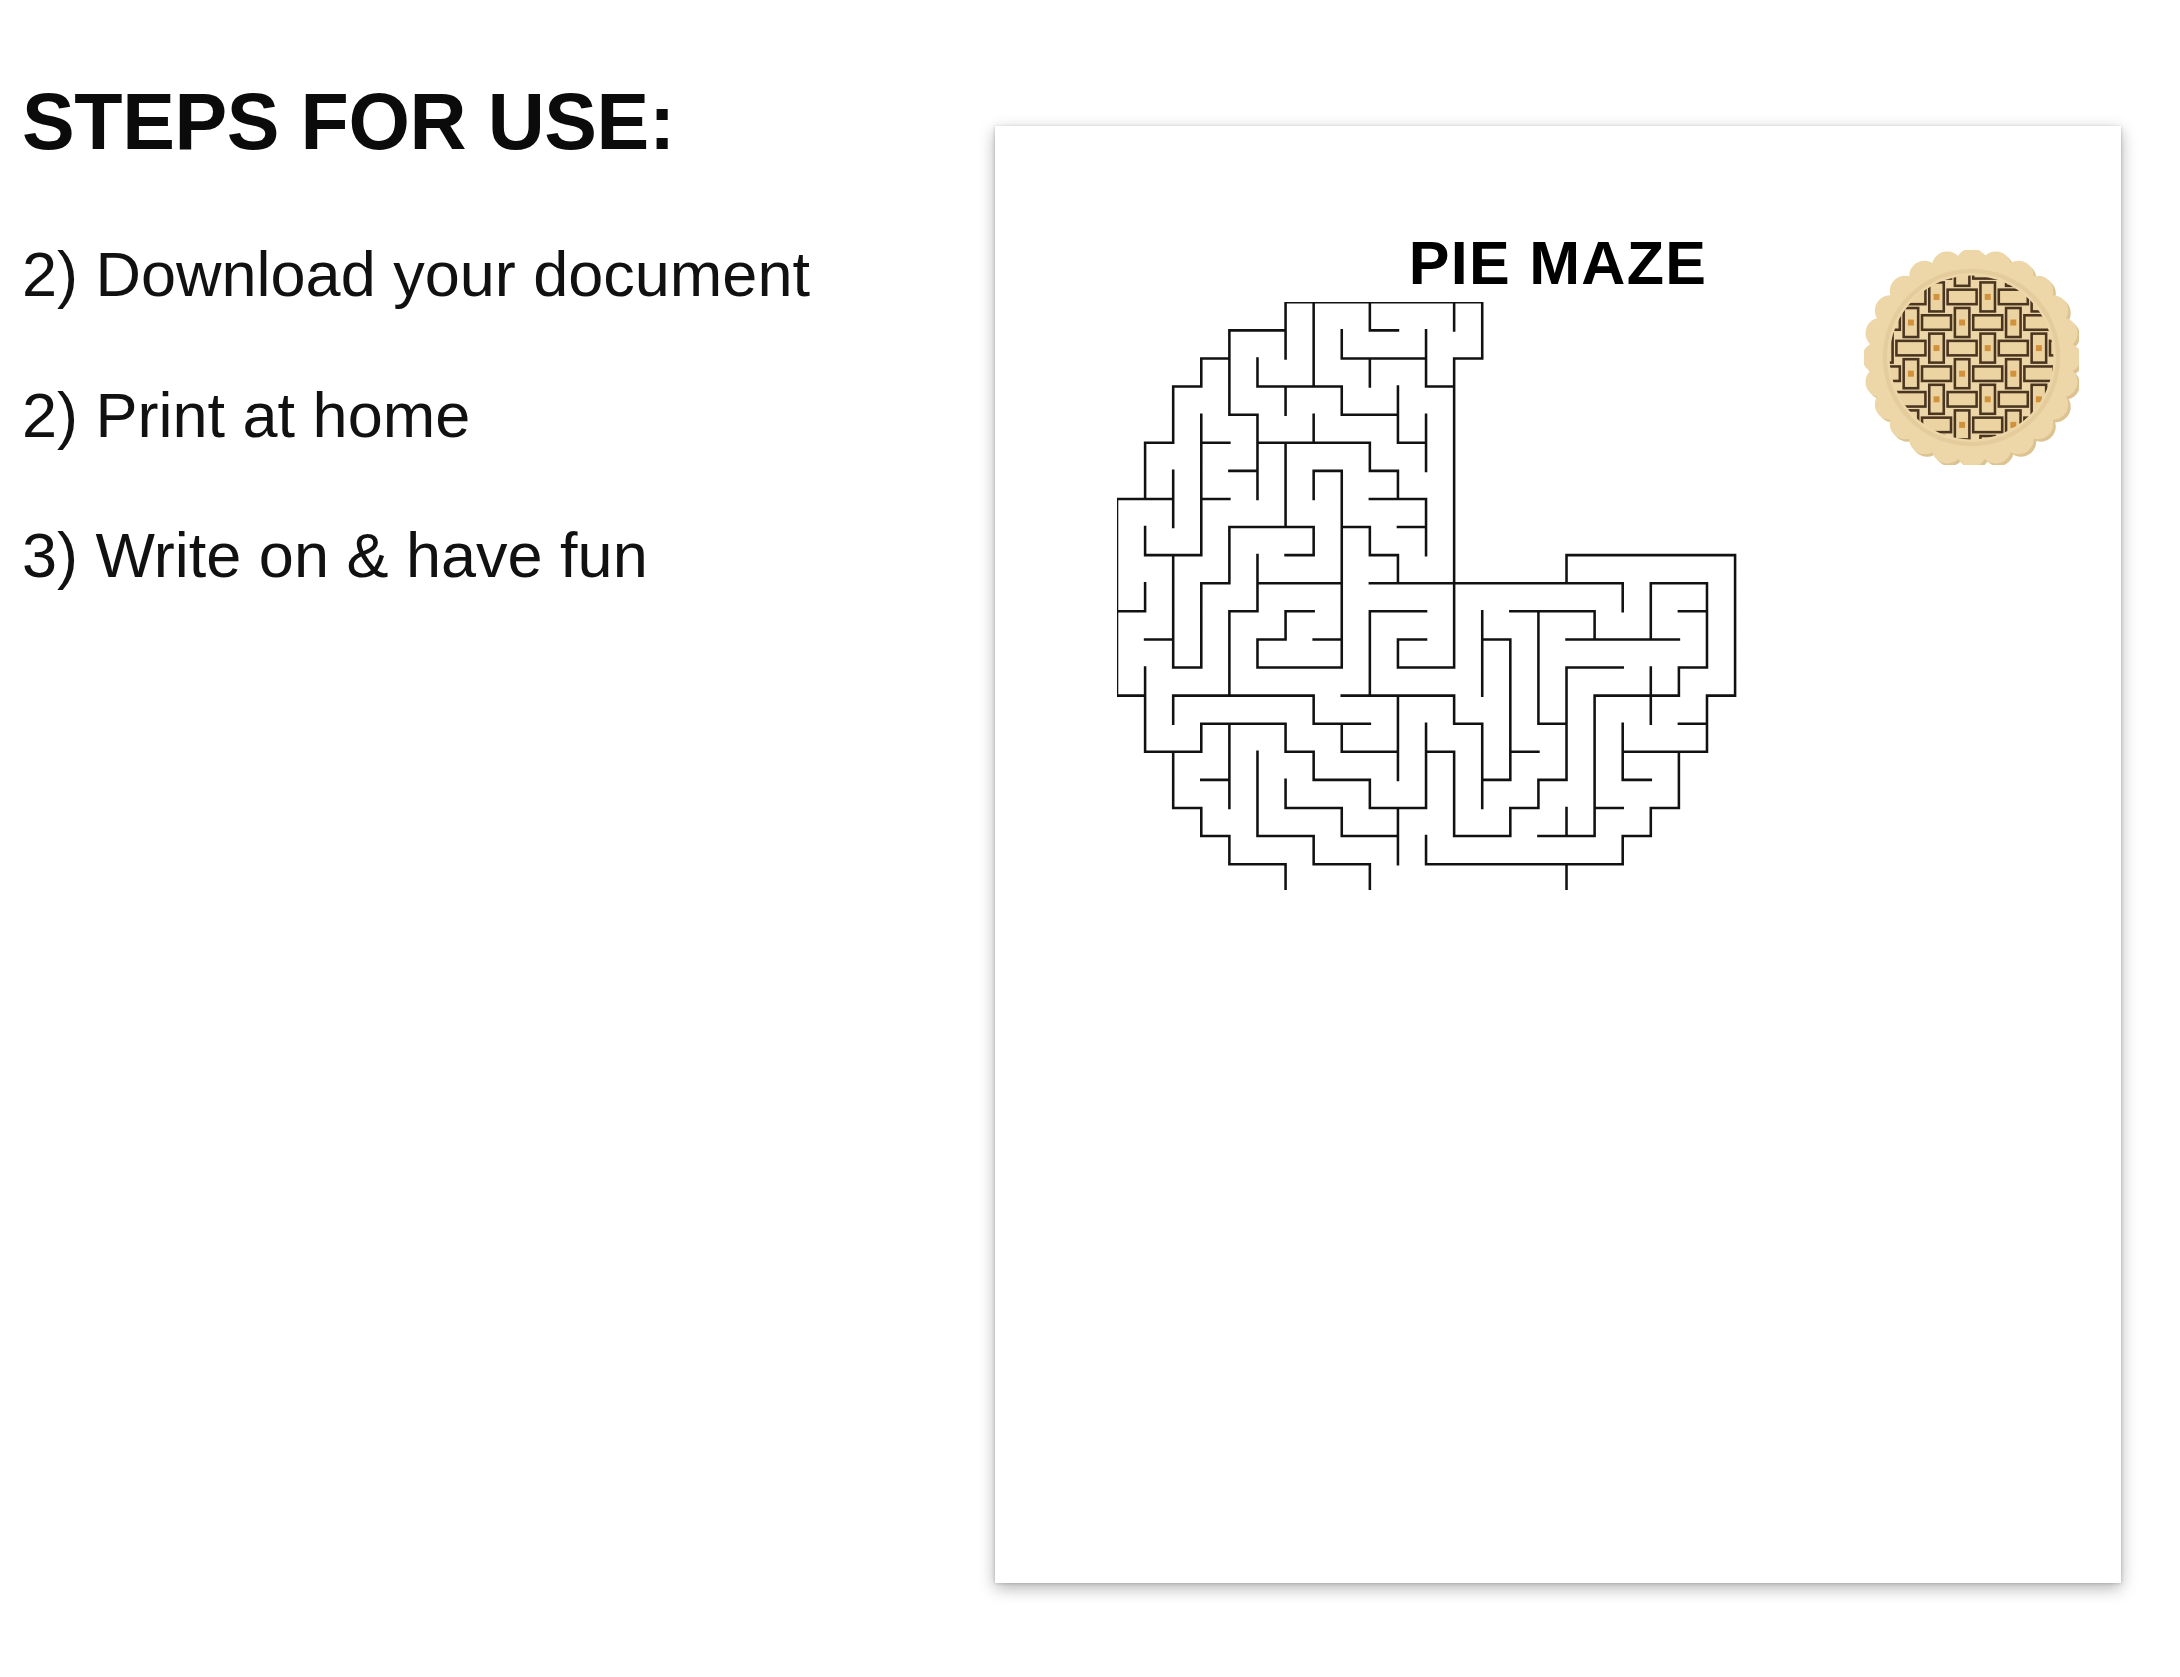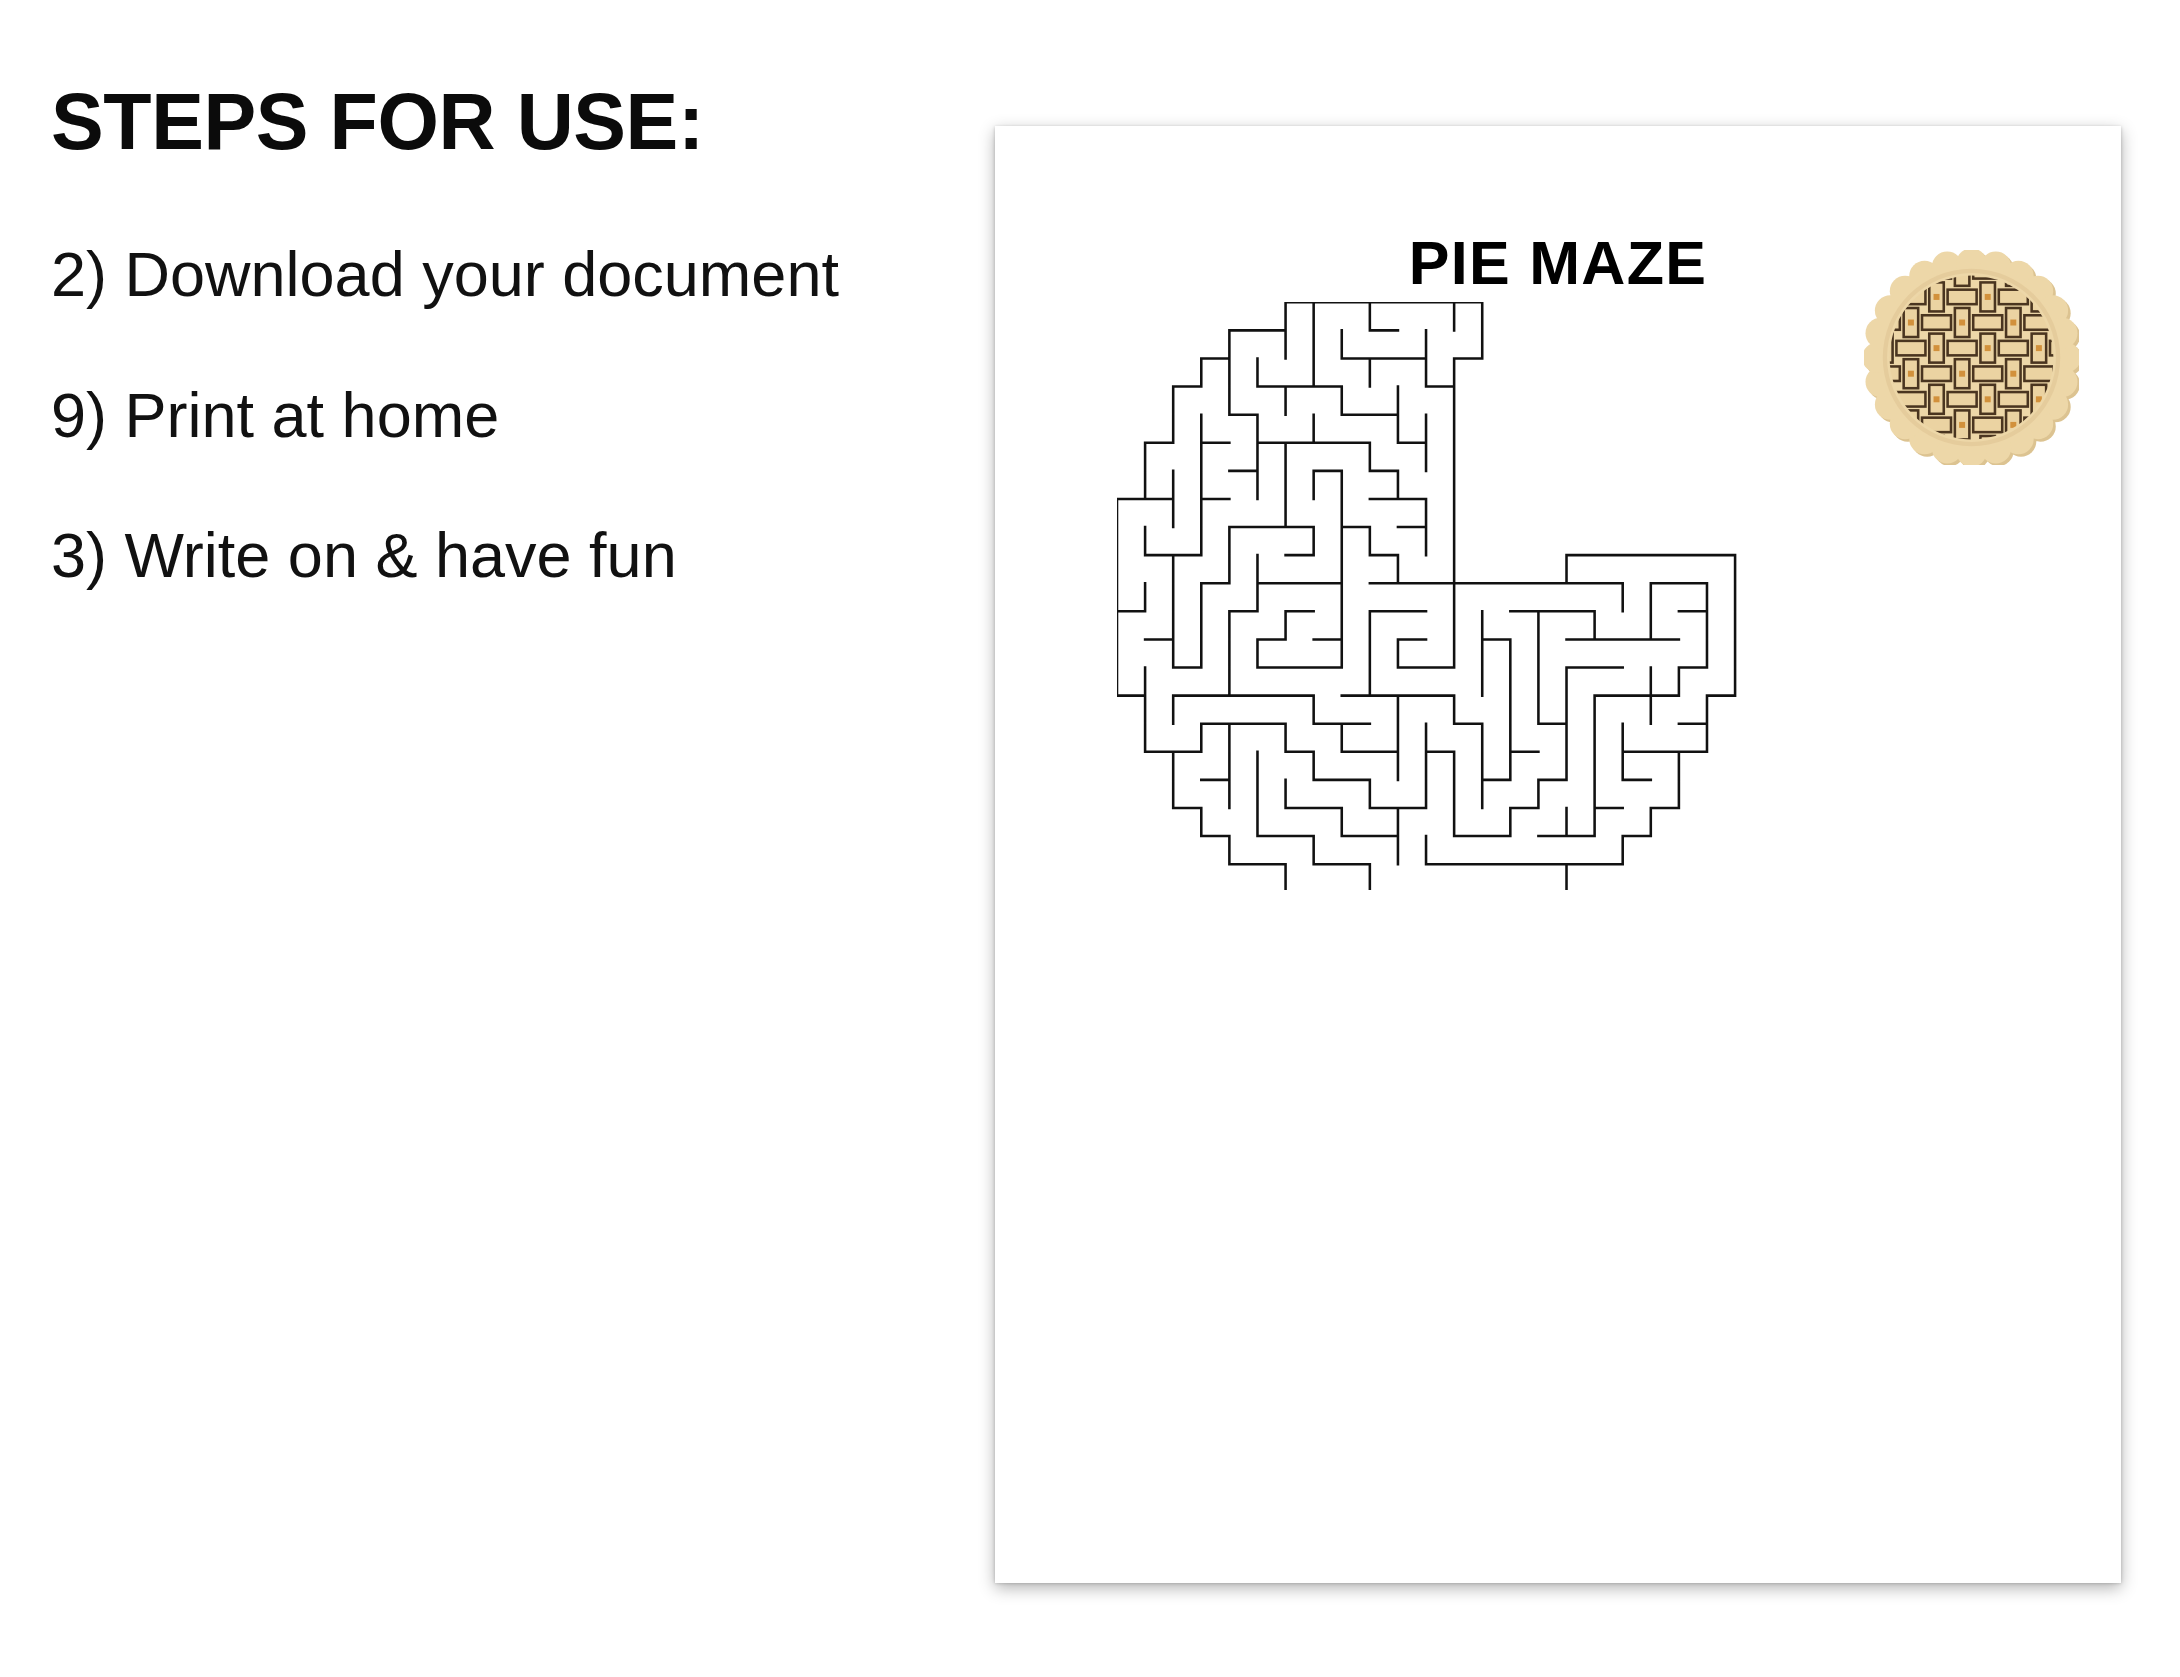--- a/index.html
+++ b/index.html
@@ -17,21 +17,21 @@
   }
 
   
   #instructions-panel {
     position: absolute;
     left: 0;
     top: 0;
     width: 963px;
     height: 1380px;
     box-sizing: border-box;
-    padding: 81px 34px 0 51px;
+    padding: 81px 34px 0 22px;
   }
 
   #steps-heading {
     font-size: 79px;
     font-weight: 700;
     letter-spacing: -0.4px;
     line-height: 1.05;
     margin: 0 0 73px 0;
     color: #0b0b0b;
     white-space: nowrap;
@@ -98,21 +98,21 @@
 </style>
 </head>
 <body>
 
 <section id="instructions-panel">
 
   <h1 id="steps-heading">STEPS FOR USE:</h1>
 
   <ol id="steps-list">
     <li>2) Download your document</li>
-    <li>9) Print at home</li>
+    <li>2) Print at home</li>
     <li>3) Write on &amp; have fun</li>
   </ol>
 
 </section>
 
 <section id="worksheet-card">
 
   <div id="worksheet-title">PIE MAZE</div>
 
   <div id="pie-illustration">

